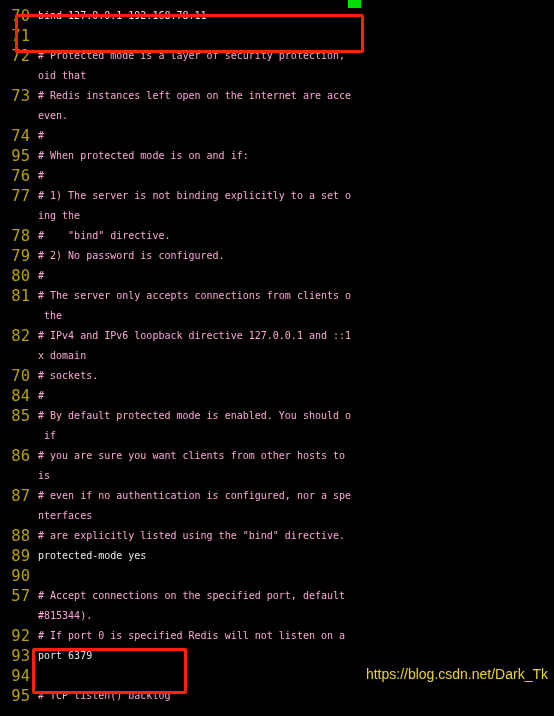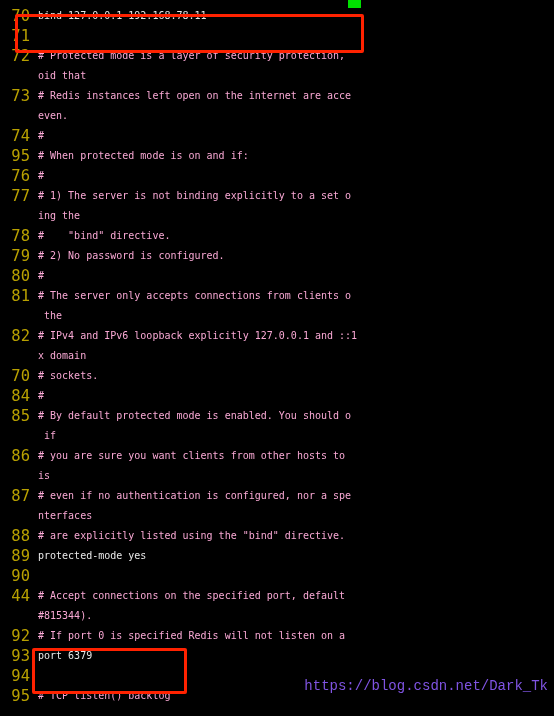--- a/index.html
+++ b/index.html
@@ -91,23 +91,23 @@
     top: 0px;
     width: 13px;
     height: 8px;
     background: #00e000;
   }
 
   
   #watermark {
     position: absolute;
     right: 6px;
-    bottom: 22px;
-    color: #8b5cf6;
-    font-family: Liberation Mono, monospace;
+    bottom: 34px;
+    color: #fde047;
+    font-family: Liberation Sans, sans-serif;
     font-size: 14px;
     line-height: 16px;
     white-space: pre;
     opacity: 0.92;
   }
 </style>
 </head>
 <body>
 
 <div id="terminal">
@@ -123,34 +123,34 @@
       <div class="row"><span class="gutter">74</span><span class="content c-comment">#</span></div>
       <div class="row"><span class="gutter">95</span><span class="content c-comment"># When protected mode is on and if:</span></div>
       <div class="row"><span class="gutter">76</span><span class="content c-comment">#</span></div>
       <div class="row"><span class="gutter">77</span><span class="content c-comment"># 1) The server is not binding explicitly to a set o</span></div>
       <div class="row"><span class="gutter"></span><span class="content c-comment">ing the</span></div>
       <div class="row"><span class="gutter">78</span><span class="content c-comment">#    "bind" directive.</span></div>
       <div class="row"><span class="gutter">79</span><span class="content c-comment"># 2) No password is configured.</span></div>
       <div class="row"><span class="gutter">80</span><span class="content c-comment">#</span></div>
       <div class="row"><span class="gutter">81</span><span class="content c-comment"># The server only accepts connections from clients o</span></div>
       <div class="row"><span class="gutter"></span><span class="content c-comment"> the</span></div>
-      <div class="row"><span class="gutter">82</span><span class="content c-comment"># IPv4 and IPv6 loopback explicitly 127.0.0.1 and ::1</span></div>
+      <div class="row"><span class="gutter">82</span><span class="content c-comment"># IPv4 and IPv6 loopback directive 127.0.0.1 and ::1</span></div>
       <div class="row"><span class="gutter"></span><span class="content c-comment">x domain</span></div>
       <div class="row"><span class="gutter">70</span><span class="content c-comment"># sockets.</span></div>
       <div class="row"><span class="gutter">84</span><span class="content c-comment">#</span></div>
       <div class="row"><span class="gutter">85</span><span class="content c-comment"># By default protected mode is enabled. You should o</span></div>
       <div class="row"><span class="gutter"></span><span class="content c-comment"> if</span></div>
       <div class="row"><span class="gutter">86</span><span class="content c-comment"># you are sure you want clients from other hosts to</span></div>
       <div class="row"><span class="gutter"></span><span class="content c-comment">is</span></div>
       <div class="row"><span class="gutter">87</span><span class="content c-comment"># even if no authentication is configured, nor a spe</span></div>
       <div class="row"><span class="gutter"></span><span class="content c-comment">nterfaces</span></div>
       <div class="row"><span class="gutter">88</span><span class="content c-comment"># are explicitly listed using the "bind" directive.</span></div>
       <div class="row"><span class="gutter">89</span><span class="content c-code">protected-mode yes</span></div>
       <div class="row"><span class="gutter">90</span><span class="content c-code"></span></div>
-      <div class="row"><span class="gutter">44</span><span class="content c-comment"># Accept connections on the specified port, default</span></div>
+      <div class="row"><span class="gutter">57</span><span class="content c-comment"># Accept connections on the specified port, default</span></div>
       <div class="row"><span class="gutter"></span><span class="content c-comment">#815344).</span></div>
       <div class="row"><span class="gutter">92</span><span class="content c-comment"># If port 0 is specified Redis will not listen on a</span></div>
       <div class="row"><span class="gutter">93</span><span class="content c-code">port 6379</span></div>
       <div class="row"><span class="gutter">94</span><span class="content c-code"></span></div>
       <div class="row"><span class="gutter">95</span><span class="content c-comment"># TCP listen() backlog</span></div>
     </div>
 
   <div class="redbox" id="redbox-bind"></div>
 
   <div class="redbox" id="redbox-port"></div>

